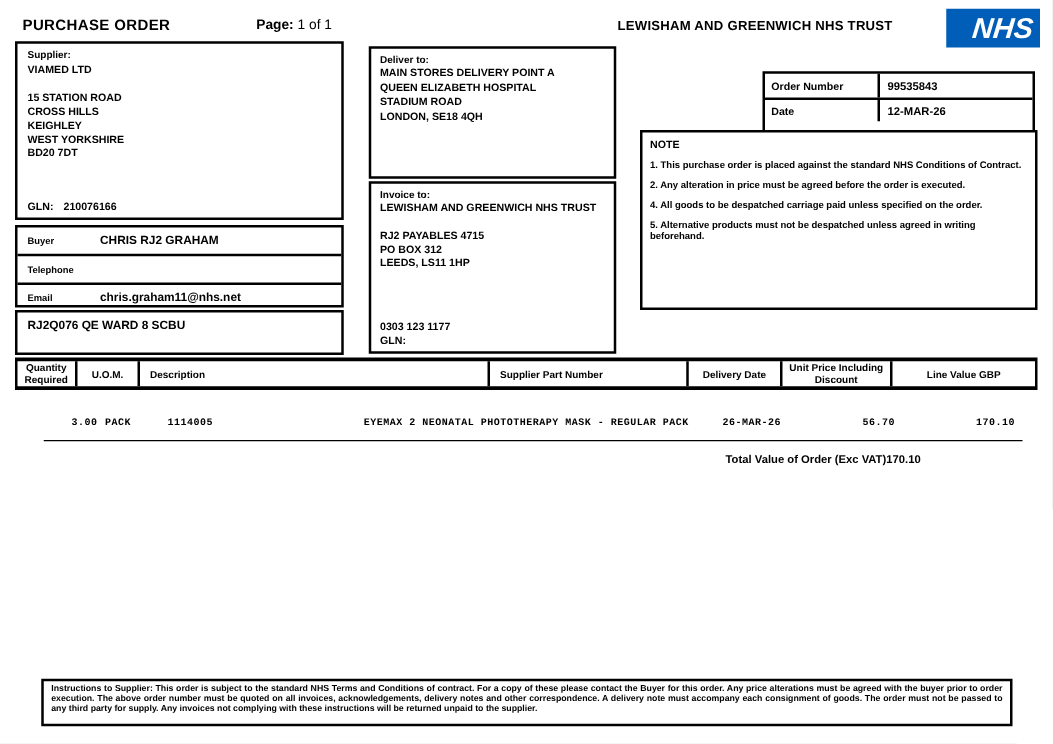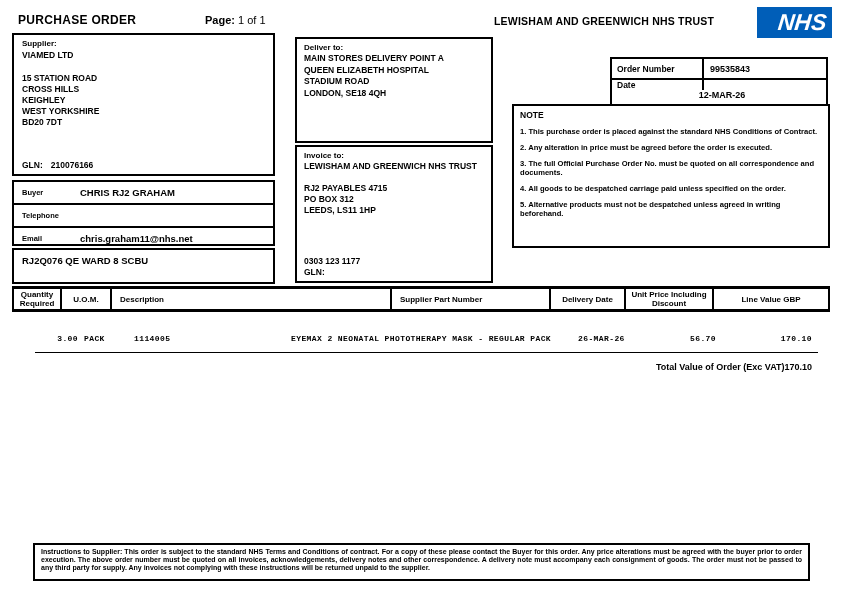--- a/index.html
+++ b/index.html
@@ -49,21 +49,21 @@
   .deliver-box .lab, .invoice-box .lab { font-size:8px; font-weight:700; }
   .deliver-lines { font-size:8.5px; font-weight:700; line-height:11.5px; margin-top:1px; }
   .invoice-box { top:145px; left:295px; width:198px; height:138px; padding:4px 7px; }
   .invoice-lines { font-size:8.5px; font-weight:700; line-height:11px; margin-top:1px; }
   .invoice-phone { position:absolute; left:7px; bottom:15px; font-size:8.5px; font-weight:700; }
   .invoice-gln { position:absolute; left:7px; bottom:4px; font-size:8.5px; font-weight:700; }
 
   
   .order-box { top:57px; left:610px; width:218px; height:56px; }
   .order-row { display:flex; height:19px; align-items:center; border-bottom:2px solid #000; }
-  .order-row:last-child { border-bottom:none; height:17px;flex-direction:column; }
+  .order-row:last-child { border-bottom:none; height:17px; }
   .order-row .k { width:85px; border-right:2px solid #000; align-self:stretch; display:flex; align-items:center; padding-left:5px; font-size:8.5px; font-weight:700; }
   .order-row .v { padding-left:6px; font-size:9px; font-weight:600; }
 
   
   .note-box { top:104px; left:512px; width:318px; height:144px; padding:4px 6px; }
   .note-title { font-size:8.5px; font-weight:700; }
   .note-item { font-size:7.6px; font-weight:600; line-height:9px; margin-top:7px; }
 
   
   .items-header { top:286px; left:12px; width:818px; height:26px; border:2px solid #000; border-top:3px solid #000; border-bottom:3px solid #000; display:flex; position:absolute; box-sizing:border-box; background:#fff; }
@@ -81,21 +81,21 @@
   .cell-uom { width:50px; padding-left:2px; }
   .cell-part { width:159px; padding-left:2px; }
   .cell-desc { width:280px; }
   .cell-del { width:75px; padding-left:7px; }
   .cell-price { width:88px; text-align:right; padding-right:18px; }
   .cell-line { width:96px; text-align:right; padding-right:18px; }
 
   .row-rule { top:352px; left:35px; width:783px; height:1px; background:#000; }
 
   
-  .total-row { top:362px; left:505px; width:307px; display:flex; justify-content:flex-end; font-size:9px; font-weight:600; }
+  .total-row { top:362px; left:505px; width:307px; display:flex; justify-content:center; font-size:9px; font-weight:600; }
 
   
   .footer-box { top:543px; left:33px; width:777px; height:38px; padding:3px 6px; border:2px solid #000; }
   .footer-box .txt { font-size:7px; font-weight:700; line-height:8.2px; text-align:justify; }
 </style>
 </head>
 <body>
 
 <div class="page">
 
@@ -168,21 +168,20 @@
     <div class="order-row">
       <span class="k">Date</span>
       <span class="v">12-MAR-26</span>
     </div>
   </div>
 
   <div class="box note-box">
     <div class="note-title">NOTE</div>
     <div class="note-item">1. This purchase order is placed against the standard NHS Conditions of Contract.</div>
     <div class="note-item">2. Any alteration in price must be agreed before the order is executed.</div>
-    <div class="note-item">3. The full Official Purchase Order No. must be quoted on all correspondence and documents.</div>
     <div class="note-item">4. All goods to be despatched carriage paid unless specified on the order.</div>
     <div class="note-item">5. Alternative products must not be despatched unless agreed in writing beforehand.</div>
   </div>
 
   <div class="items-header">
     <div class="hcell hc-c w-qty">Quantity Required</div>
     <div class="hcell hc-c w-uom">U.O.M.</div>
     <div class="hcell hc-l w-desc">Description</div>
     <div class="hcell hc-l w-part">Supplier Part Number</div>
     <div class="hcell hc-c w-del">Delivery Date</div>

